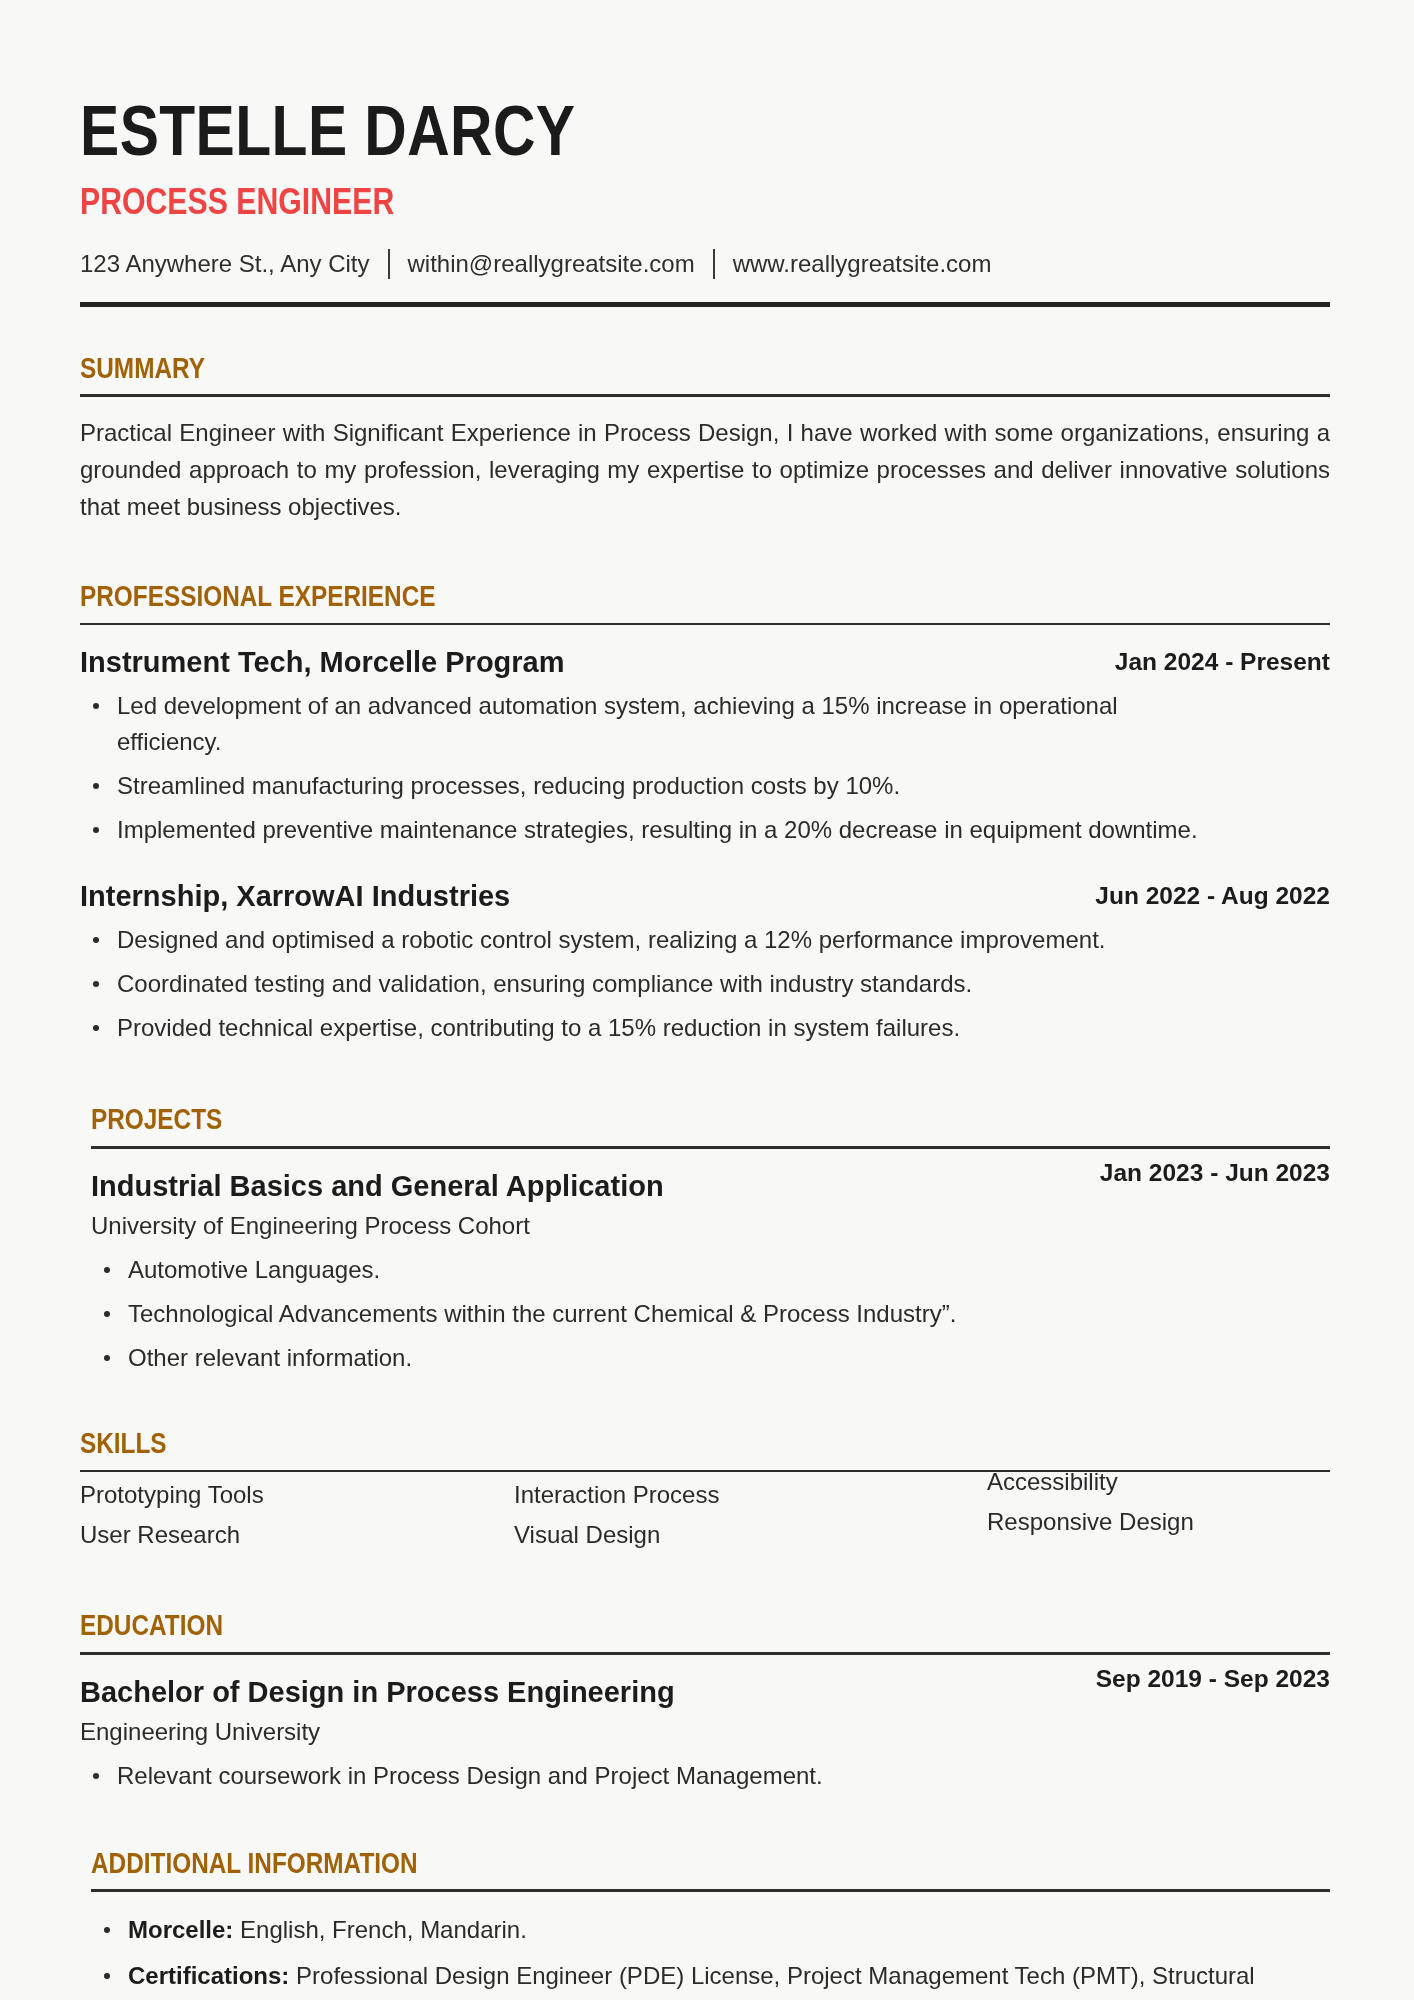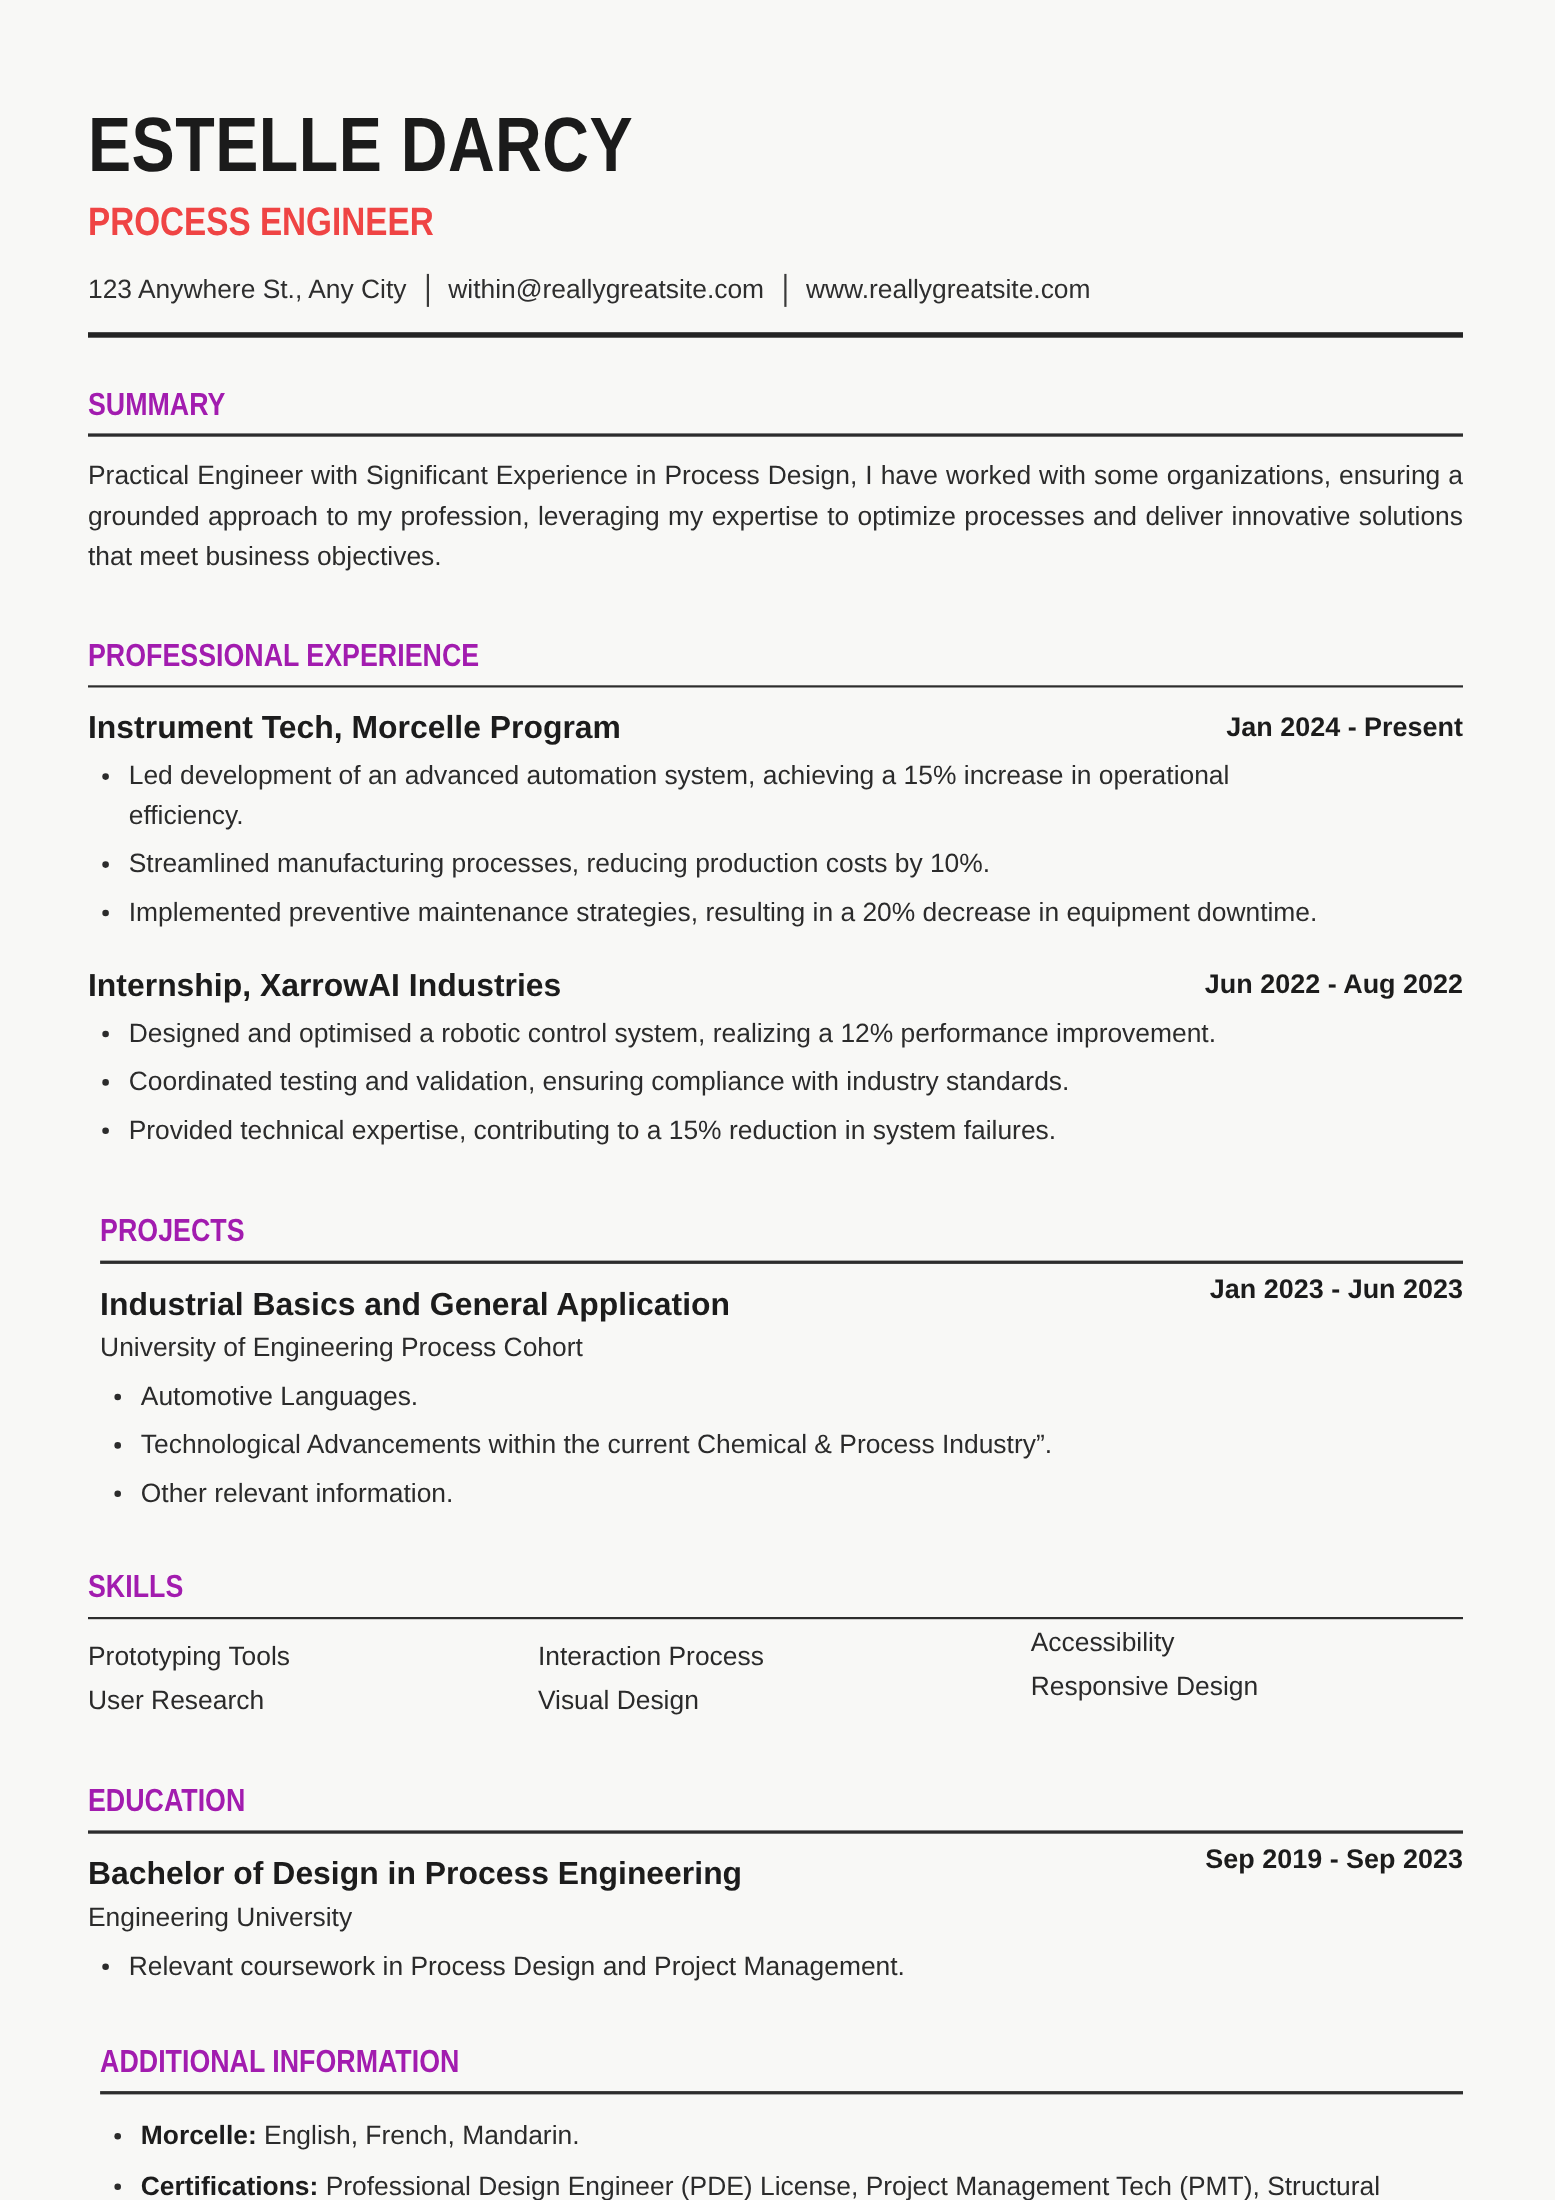--- a/index.html
+++ b/index.html
@@ -27,21 +27,21 @@
   .contact { margin-top: 24px; font-size: 24px; color: #2e2e2e; display: flex; align-items: center; }
   .contact .sep {
     display: inline-block; width: 2px; height: 30px; background: #3a3a3a;
     margin: 0 18px; overflow: hidden; color: transparent;
   }
   .rule-thick { margin-top: 20px; height: 5px; background: #242424; }
 
   .section { margin-top: 46px; }
   .section.indented { margin-left: 11px; }
   .sec-head {
-    font-size: 29px; font-weight: 700; color: #a21caf; line-height: 1.1;
+    font-size: 29px; font-weight: 700; color: #a16207; line-height: 1.1;
   }
   .rule-thin { margin-top: 10px; height: 2.5px; background: #2d2d2d; }
 
   .summary-text { margin-top: 17px; text-align: justify; color: #2b2b2b; line-height: 37px; }
 
   .entry { margin-top: 19px; }
   .entry + .entry { margin-top: 30px; }
   .entry-head { display: flex; justify-content: space-between; align-items: flex-start; }
   .entry-title { font-weight: 700; color: #1c1c1c; font-size: 29px; }
   .entry-dates { font-weight: 700; color: #1c1c1c; font-size: 24.5px; white-space: nowrap; }
@@ -53,21 +53,21 @@
     position: relative; padding-left: 37px; margin-bottom: 8px;
     max-width: 1122px; line-height: 36px; color: #2b2b2b;
   }
   ul.bullets li::before {
     content: ""; position: absolute; left: 13px; top: 15px;
     width: 6px; height: 6px; border-radius: 50%; background: #2b2b2b;
   }
   ul.bullets.wide li { max-width: none; }
   ul.bullets .lbl { font-weight: 700; color: #1c1c1c; }
 
-  .skills-grid { display: grid; grid-template-columns: 409px 448px 1fr; margin-top: 16px; }
+  .skills-grid { display: grid; grid-template-columns: 409px 448px 1fr; margin-top: 4px; gap: 25px; }
   .skill-col .skill-item { line-height: 38px; margin-bottom: 2px; }
   .skill-col.raised { margin-top: -13px; }
 
   .spacer-sm { height: 6px; }
 </style>
 </head>
 <body>
 
 <div class="page">
 

